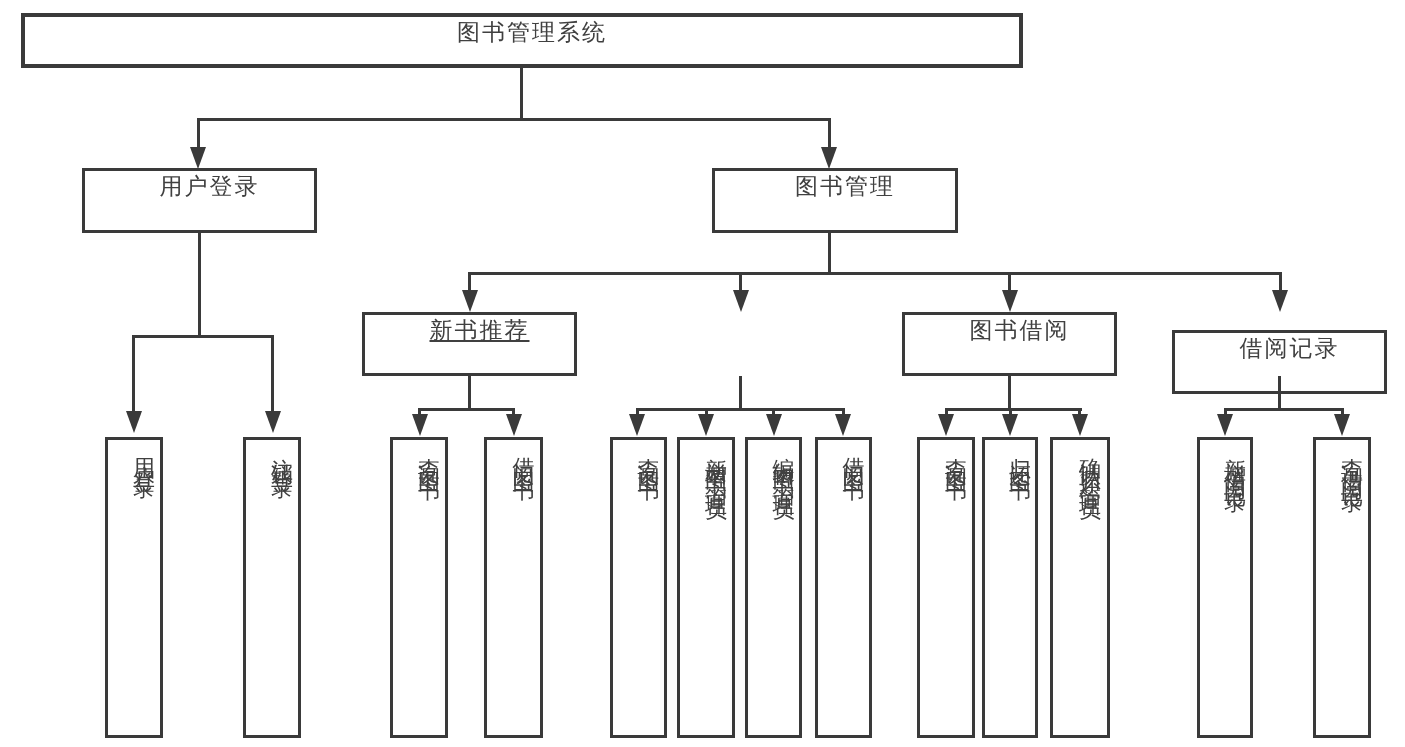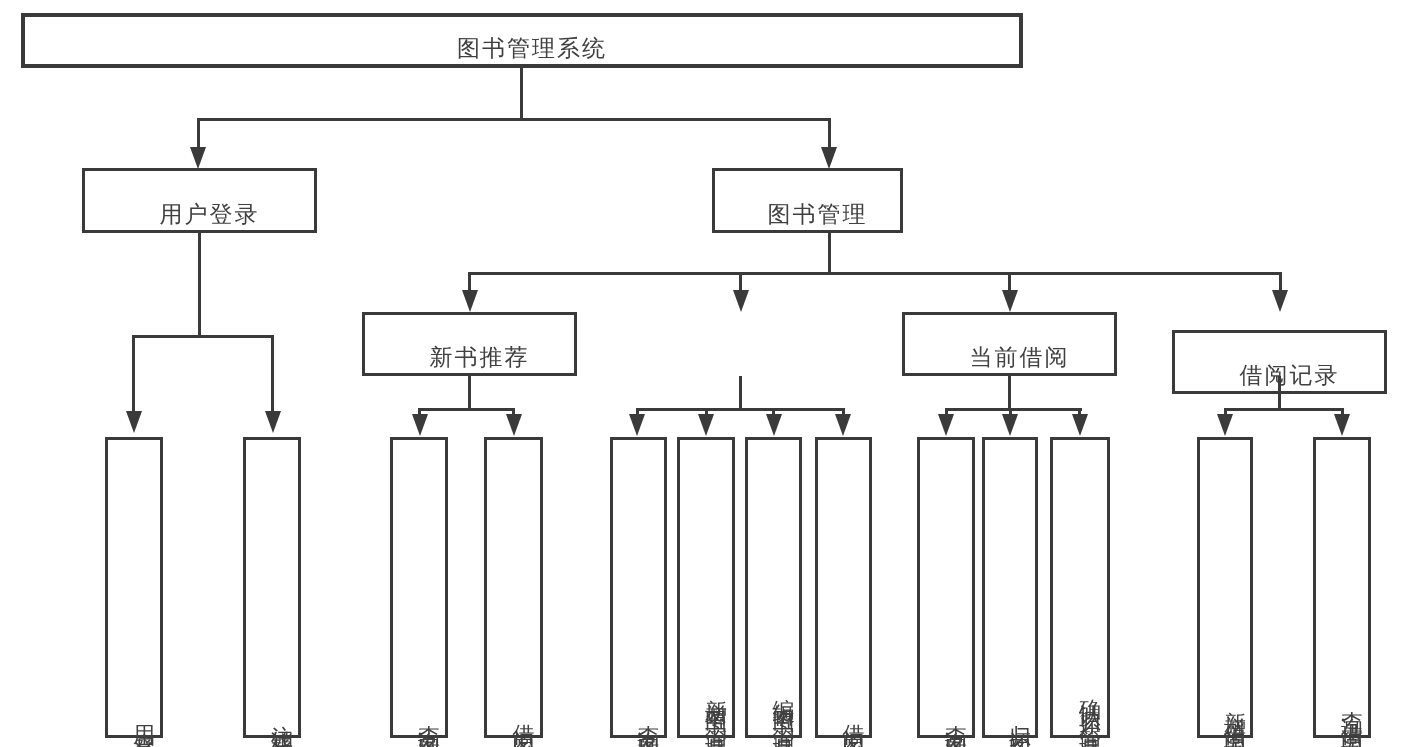--- a/index.html
+++ b/index.html
@@ -9,21 +9,21 @@
     background:#ffffff;
     font-family:"Liberation Sans","DejaVu Sans",sans-serif;
     overflow:hidden;
   }
   .box{
     position:absolute;
     box-sizing:border-box;
     border:3px solid #3a3a3a;
     background:#ffffff;
     display:flex;
-    align-items:flex-end;
+    align-items:flex-start;
     justify-content:center;
     color:#404040;
     padding-left:20px;
   }
   .box.root{border-width:4px;}
   .hbox span{
     font-size:23px;
     letter-spacing:2px;
     white-space:nowrap;
   }
@@ -65,21 +65,21 @@
   <div class="vline" style="left:520px;top:68px;height:52px;"></div>
   <div class="hline" style="left:197px;top:118px;width:634px;"></div>
   <div class="vline" style="left:197px;top:118px;height:32px;"></div>
   <div class="arrow" style="left:190px;top:147px;"></div>
   <div class="vline" style="left:828px;top:118px;height:32px;"></div>
   <div class="arrow" style="left:821px;top:147px;"></div>
 
   <div class="box hbox" style="left:82px;top:168px;width:235px;height:65px;">
     <span>用户登录</span>
   </div>
-  <div class="box hbox" style="left:712px;top:168px;width:191px;height:65px;">
+  <div class="box hbox" style="left:712px;top:168px;width:246px;height:65px;">
     <span>图书管理</span>
   </div>
 
   <div class="vline" style="left:198px;top:233px;height:104px;"></div>
   <div class="hline" style="left:132px;top:335px;width:142px;"></div>
   <div class="vline" style="left:132px;top:335px;height:77px;"></div>
   <div class="arrow" style="left:126px;top:411px;"></div>
   <div class="vline" style="left:271px;top:335px;height:77px;"></div>
   <div class="arrow" style="left:265px;top:411px;"></div>
 
@@ -87,25 +87,25 @@
   <div class="hline" style="left:468px;top:272px;width:814px;"></div>
   <div class="vline" style="left:468px;top:272px;height:20px;"></div>
   <div class="arrow" style="left:462px;top:290px;"></div>
   <div class="vline" style="left:739px;top:272px;height:20px;"></div>
   <div class="arrow" style="left:733px;top:290px;"></div>
   <div class="vline" style="left:1008px;top:272px;height:20px;"></div>
   <div class="arrow" style="left:1002px;top:290px;"></div>
   <div class="vline" style="left:1279px;top:272px;height:20px;"></div>
   <div class="arrow" style="left:1272px;top:290px;"></div>
 
-  <div class="box hbox" style="left:362px;top:312px;width:215px;height:64px;">
+  <div class="box hbox" style="left:362px;top:312px;width:215px;height:64px;text-decoration:underline;">
     <span>新书推荐</span>
   </div>
   <div class="box hbox" style="left:902px;top:312px;width:215px;height:64px;">
-    <span>当前借阅</span>
+    <span>图书借阅</span>
   </div>
   <div class="box hbox" style="left:1172px;top:330px;width:215px;height:64px;">
     <span>借阅记录</span>
   </div>
 
   <div class="vline" style="left:468px;top:376px;height:34px;"></div>
   <div class="hline" style="left:418px;top:408px;width:97px;"></div>
   <div class="vline" style="left:418px;top:408px;height:8px;"></div>
   <div class="arrow" style="left:412px;top:414px;"></div>
   <div class="vline" style="left:512px;top:408px;height:8px;"></div>

